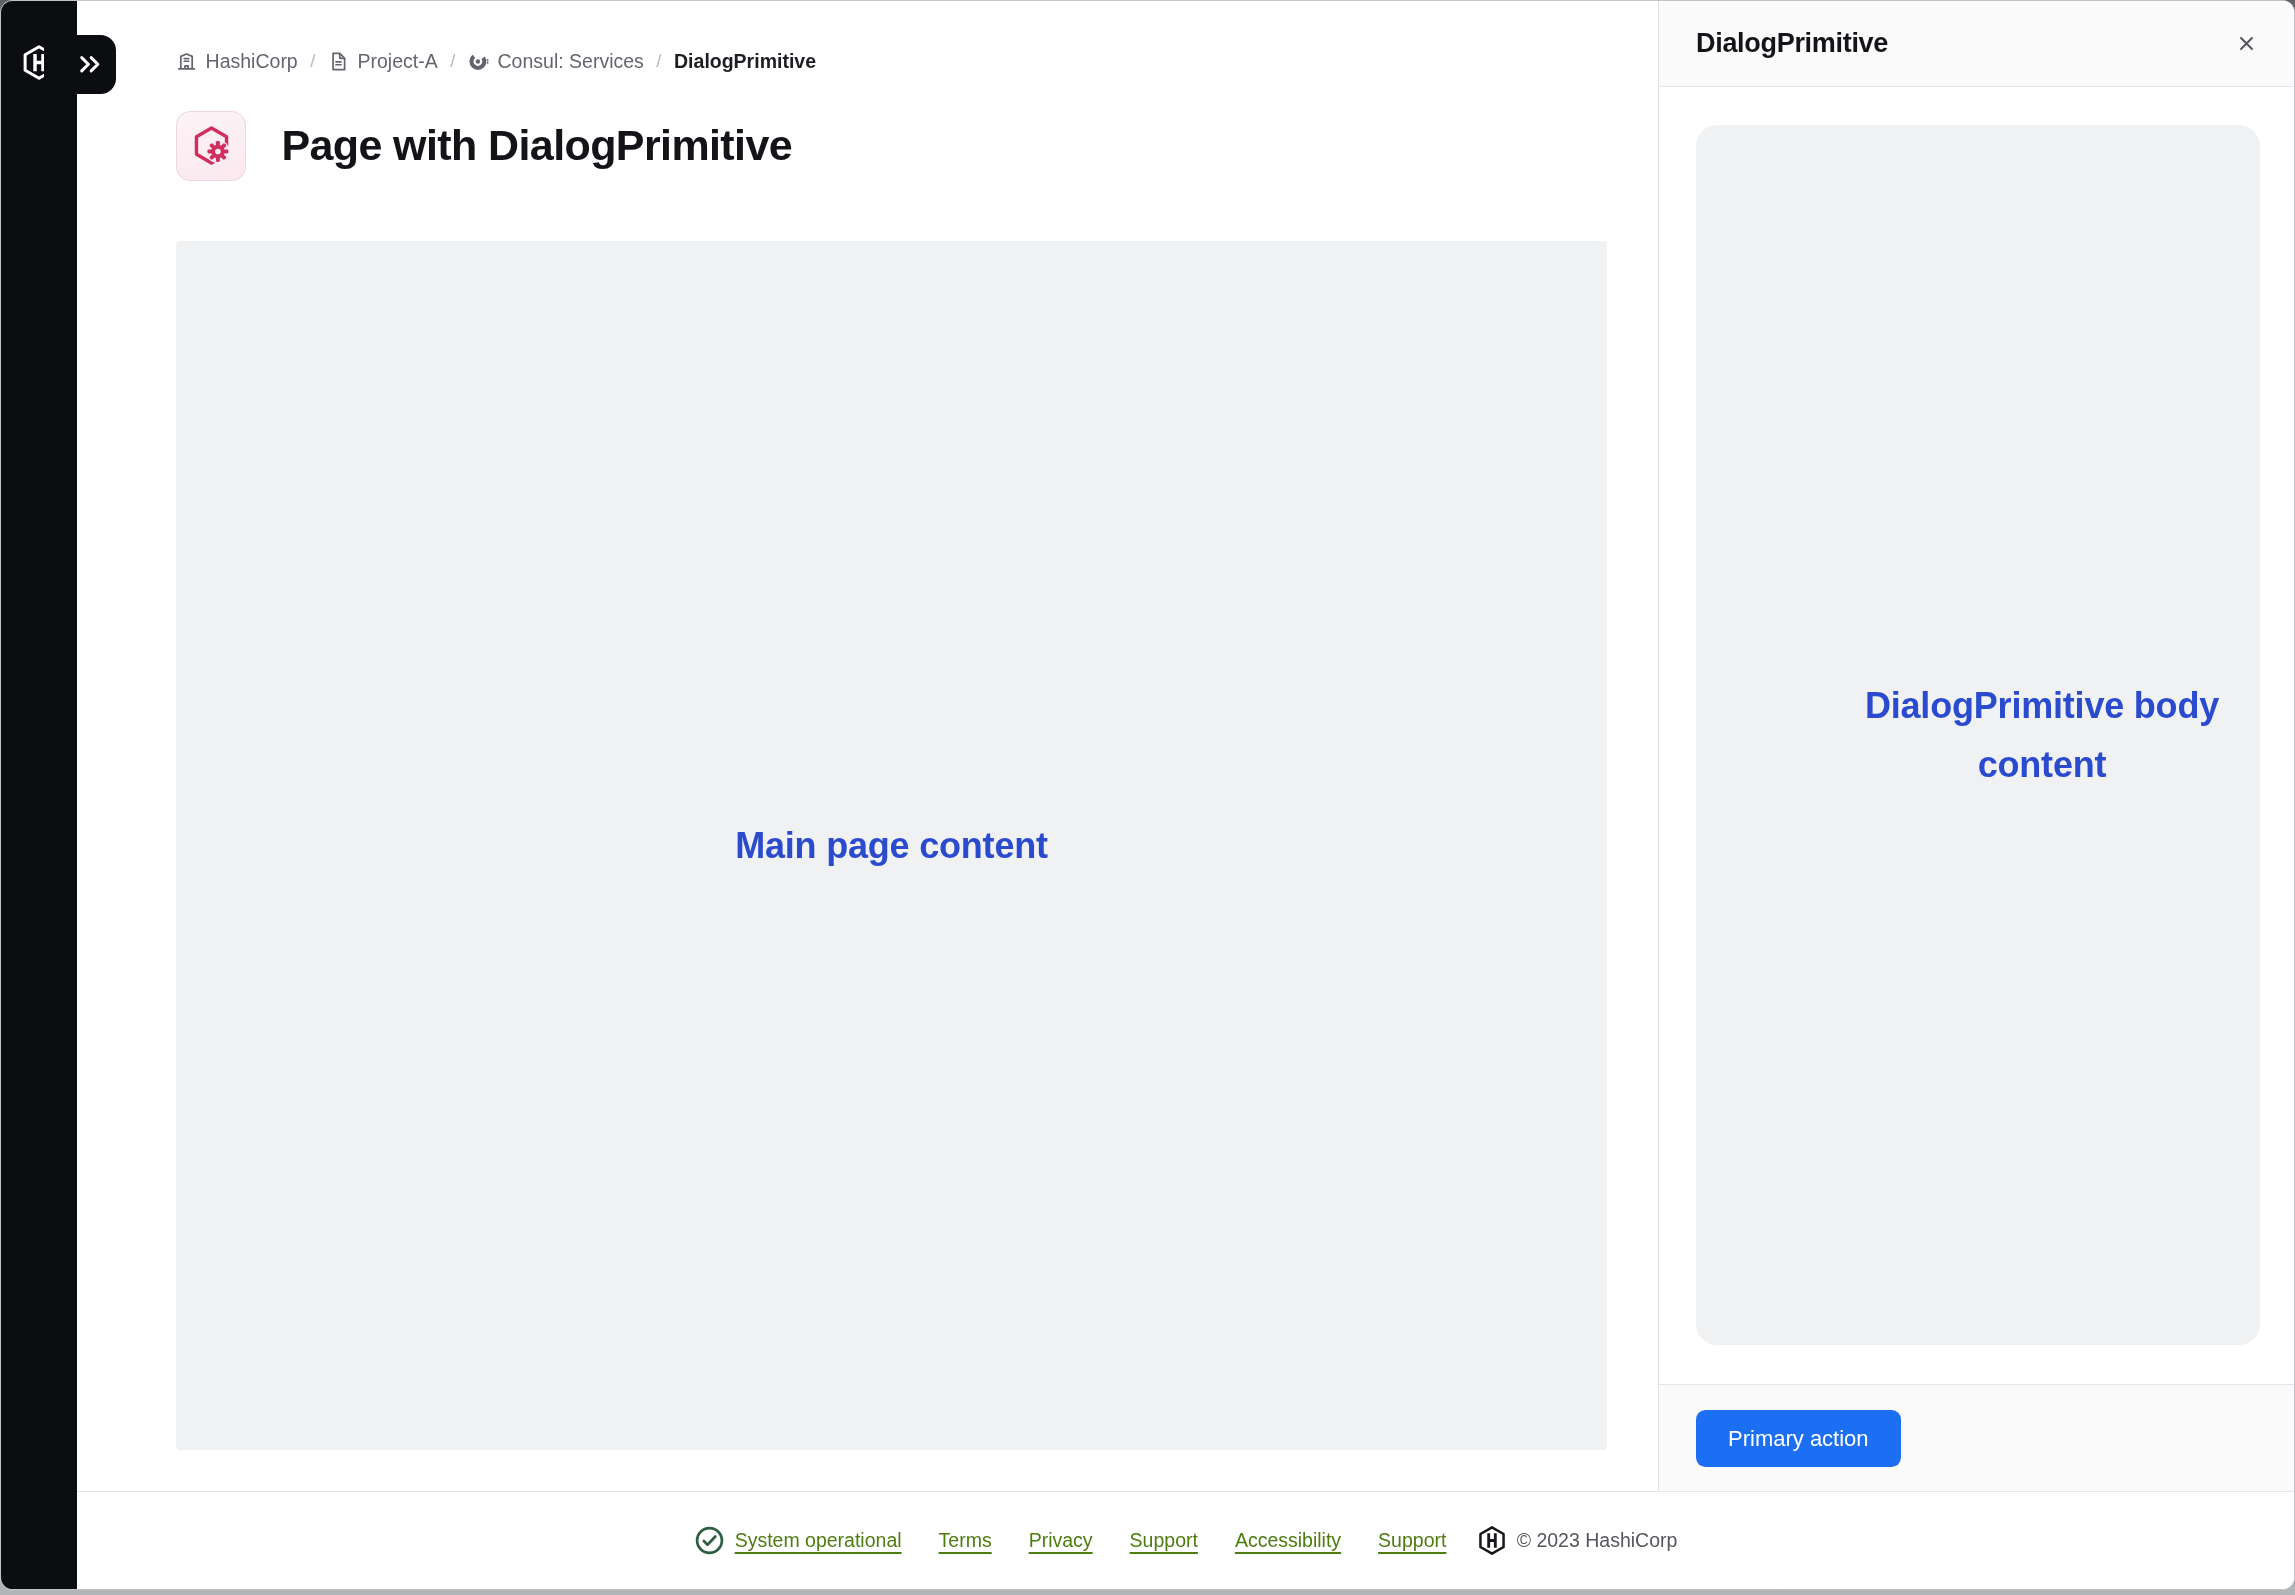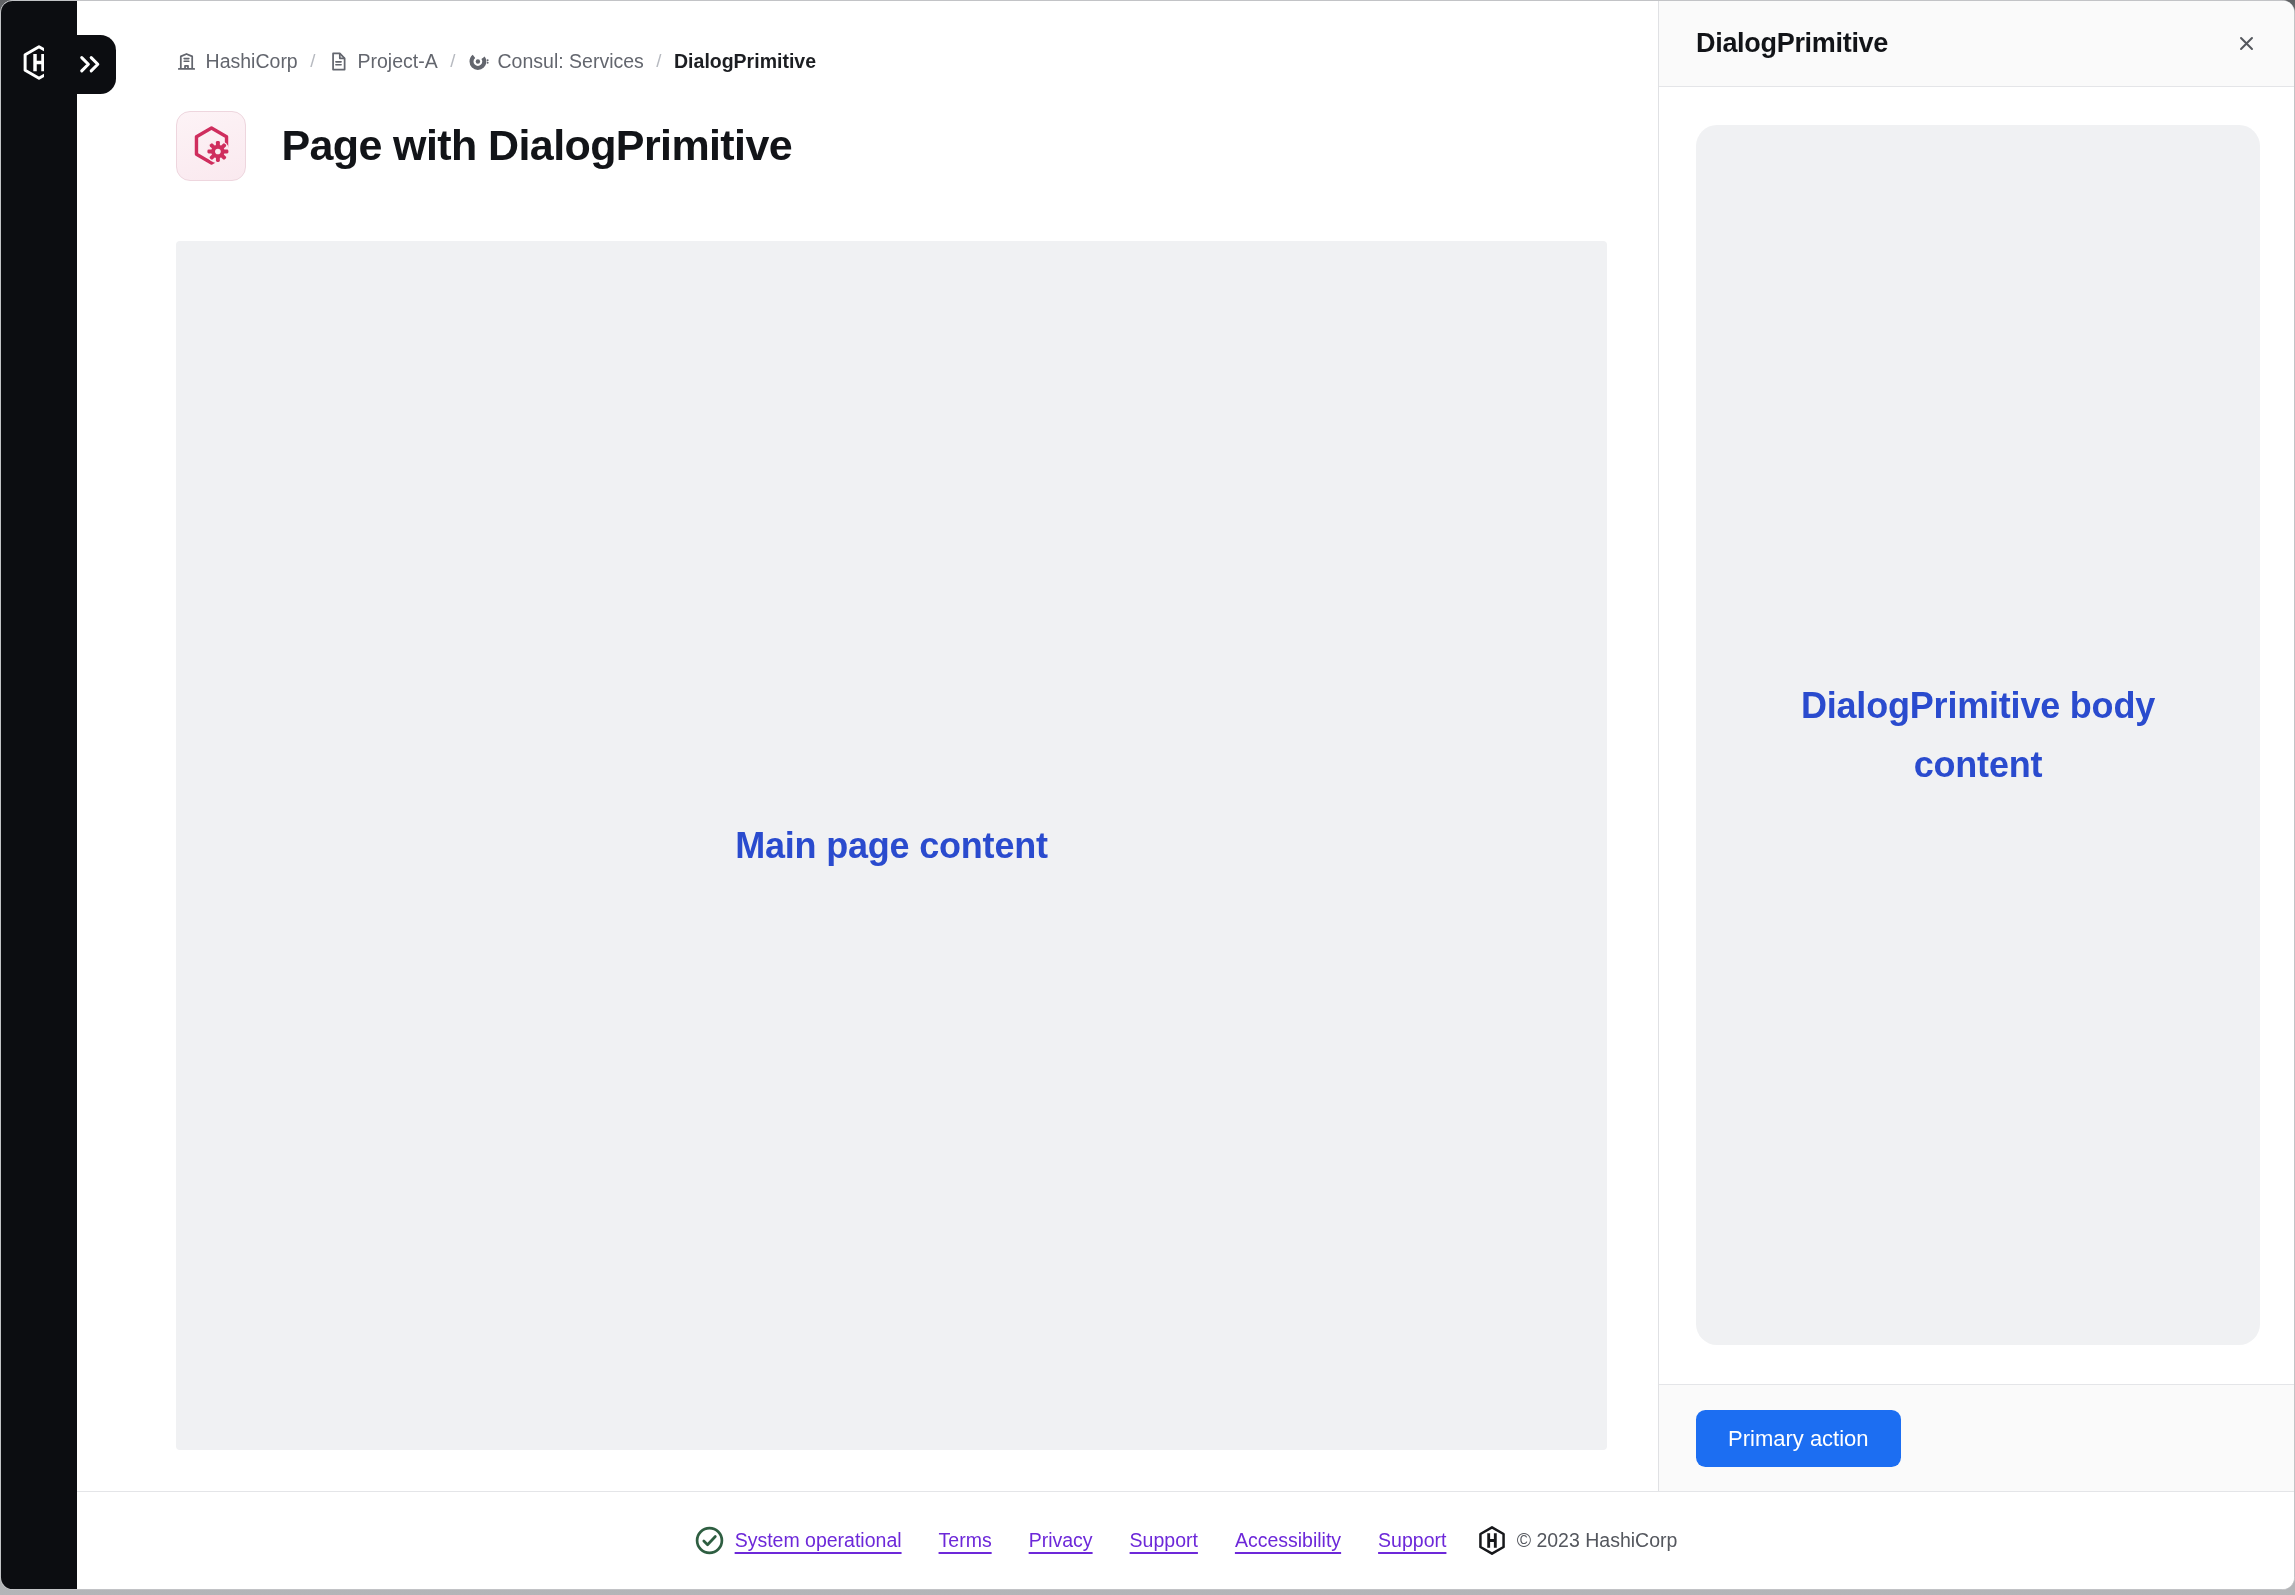--- a/index.html
+++ b/index.html
@@ -61,21 +61,21 @@
   }
   .dialog-title{margin:0;font-size:27px;font-weight:700;letter-spacing:-0.3px;color:#121418;}
   .close-btn{
     margin-left:auto;width:44px;height:44px;background:transparent;border:none;
     display:flex;align-items:center;justify-content:center;cursor:pointer;padding:0;
   }
   .close-btn svg{width:25px;height:25px;color:#54575d;}
   .dialog-placeholder{
     position:absolute;left:37px;top:124px;width:564px;height:1220px;
     background:#f0f1f3;border-radius:21px;
-    display:flex;align-items:center;justify-content:center;text-align:center;
+    display:flex;align-items:center;justify-content:flex-end;text-align:center;
   }
   .dialog-placeholder .demo-text{line-height:1.65;max-width:436px;}
   .dialog-footer{
     position:absolute;left:0;right:0;bottom:0;height:107px;background:#fafafa;
     border-top:1.6px solid #e4e5e8;display:flex;align-items:center;
     padding-left:37px;box-sizing:border-box;
   }
   .primary-btn{
     height:57px;padding:16px 32px;background:#1c6ef2;color:#ffffff;
     font-size:22px;font-weight:500;border:none;border-radius:9.4px;
@@ -85,21 +85,21 @@
   .app-footer{
     position:absolute;left:76px;right:0;top:1490px;height:98px;background:#ffffff;
     border-top:1.6px solid #e4e5e8;box-sizing:border-box;
     display:flex;align-items:center;justify-content:center;gap:37px;
     font-size:19.5px;color:#54575e;
   }
   .status-link{display:flex;align-items:center;gap:10px;color:#54575e;text-decoration:none;cursor:pointer;}
   .status-link svg{width:31px;height:31px;color:#2e5e41;}
   .status-link span, .f-link{
     text-decoration:underline;text-decoration-thickness:1.6px;text-underline-offset:4.7px;
-    color:#6d28d9;cursor:pointer;
+    color:#4d7c0f;cursor:pointer;
   }
   .copyright{display:flex;align-items:center;gap:9.4px;color:#54575e;margin-left:-6.2px;}
   .copyright svg{width:30px;height:31px;color:#17181b;}
 </style>
 </head>
 <body>
 
 <svg width="0" height="0" style="position:absolute" aria-hidden="true">
   <defs>
     <symbol id="hashi-logo" viewBox="0 0 48 48">

